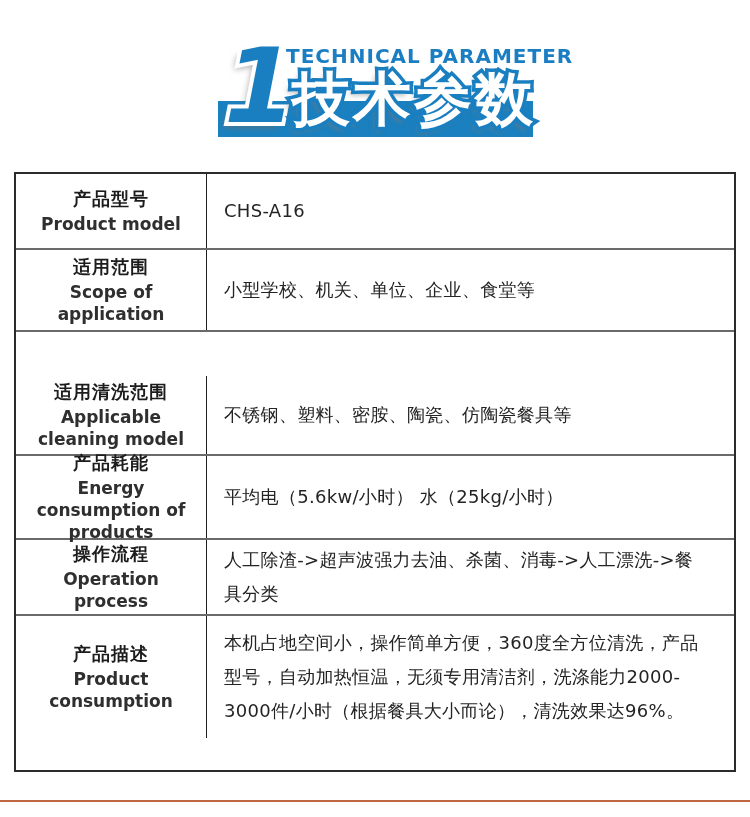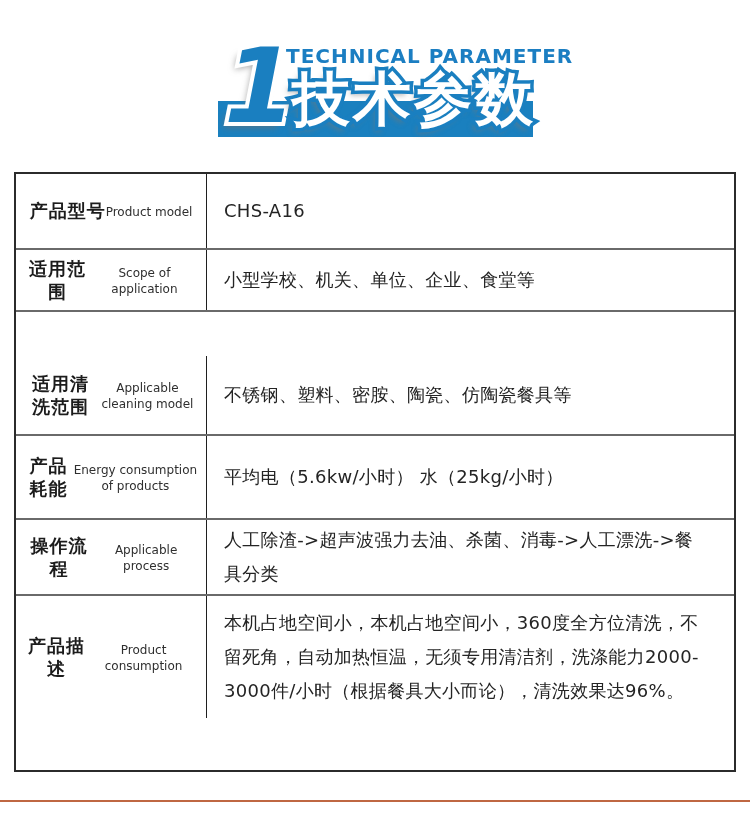--- a/index.html
+++ b/index.html
@@ -67,40 +67,41 @@
 
   
   .spec-table {
     position: absolute; left: 14px; top: 172px;
     width: 722px; height: 600px;
     border: 2px solid #2b2b2b;
     background: #ffffff;
   }
   .row { display: flex; width: 100%; border-bottom: 2px solid #6a6a6a; }
   .row:last-child { border-bottom: none; }
-  .r0 { height: 76px; } .r1 { height: 62px; } .r2 { height: 80px; margin-top: 44px; }
+  .r0 { height: 76px; } .r1 { height: 82px; } .r2 { height: 80px; margin-top: 44px; }
   .r3 { height: 78px; } .r4 { height: 84px; } .r5 { height: 76px; }
   .r6 { height: 122px; }
 
   .label-cell {
     width: 191px; flex: 0 0 191px;
     border-right: 1px solid #1f1f1f;
-    display: flex; flex-direction: row;
+    display: flex; flex-direction: column;
     align-items: center; justify-content: center;
     text-align: center;
     padding: 4px 8px;
   }
   .label-zh {
     font-size: 18px; font-weight: bold; color: #1c1c1c;
     letter-spacing: 1px; line-height: 1.3;
   }
   .label-en {
-    font-size: 12px; color: #2f2f2f;
+    font-size: 17px; color: #2f2f2f;
     line-height: 1.3; margin-top: 3px;
     max-width: 172px;
+    font-weight: bold;
   }
   .value-cell {
     flex: 1 1 auto;
     display: flex; align-items: center;
     padding: 8px 24px 8px 17px;
     font-size: 18px; color: #242424;
     line-height: 1.9;
     letter-spacing: 0.3px;
   }
 
@@ -166,32 +167,32 @@
       <div class="label-en">Energy consumption of products</div>
     </div>
     <div class="value-cell">
       <span>平均电（5.6kw/小时） 水（25kg/小时）</span>
     </div>
   </div>
 
   <div class="row r5">
     <div class="label-cell">
       <div class="label-zh">操作流程</div>
-      <div class="label-en">Applicable process</div>
+      <div class="label-en">Operation process</div>
     </div>
     <div class="value-cell">
       <span>人工除渣-&gt;超声波强力去油、杀菌、消毒-&gt;人工漂洗-&gt;餐具分类</span>
     </div>
   </div>
 
   <div class="row r6">
     <div class="label-cell">
       <div class="label-zh">产品描述</div>
       <div class="label-en">Product consumption</div>
     </div>
     <div class="value-cell">
-      <span>本机占地空间小，本机占地空间小，360度全方位清洗，不留死角，自动加热恒温，无须专用清洁剂，洗涤能力2000-3000件/小时（根据餐具大小而论），清洗效果达96%。</span>
+      <span>本机占地空间小，操作简单方便，360度全方位清洗，产品型号，自动加热恒温，无须专用清洁剂，洗涤能力2000-3000件/小时（根据餐具大小而论），清洗效果达96%。</span>
     </div>
   </div>
 
 </div>
 
 <div class="accent-line"></div>
 
 </body></html>

